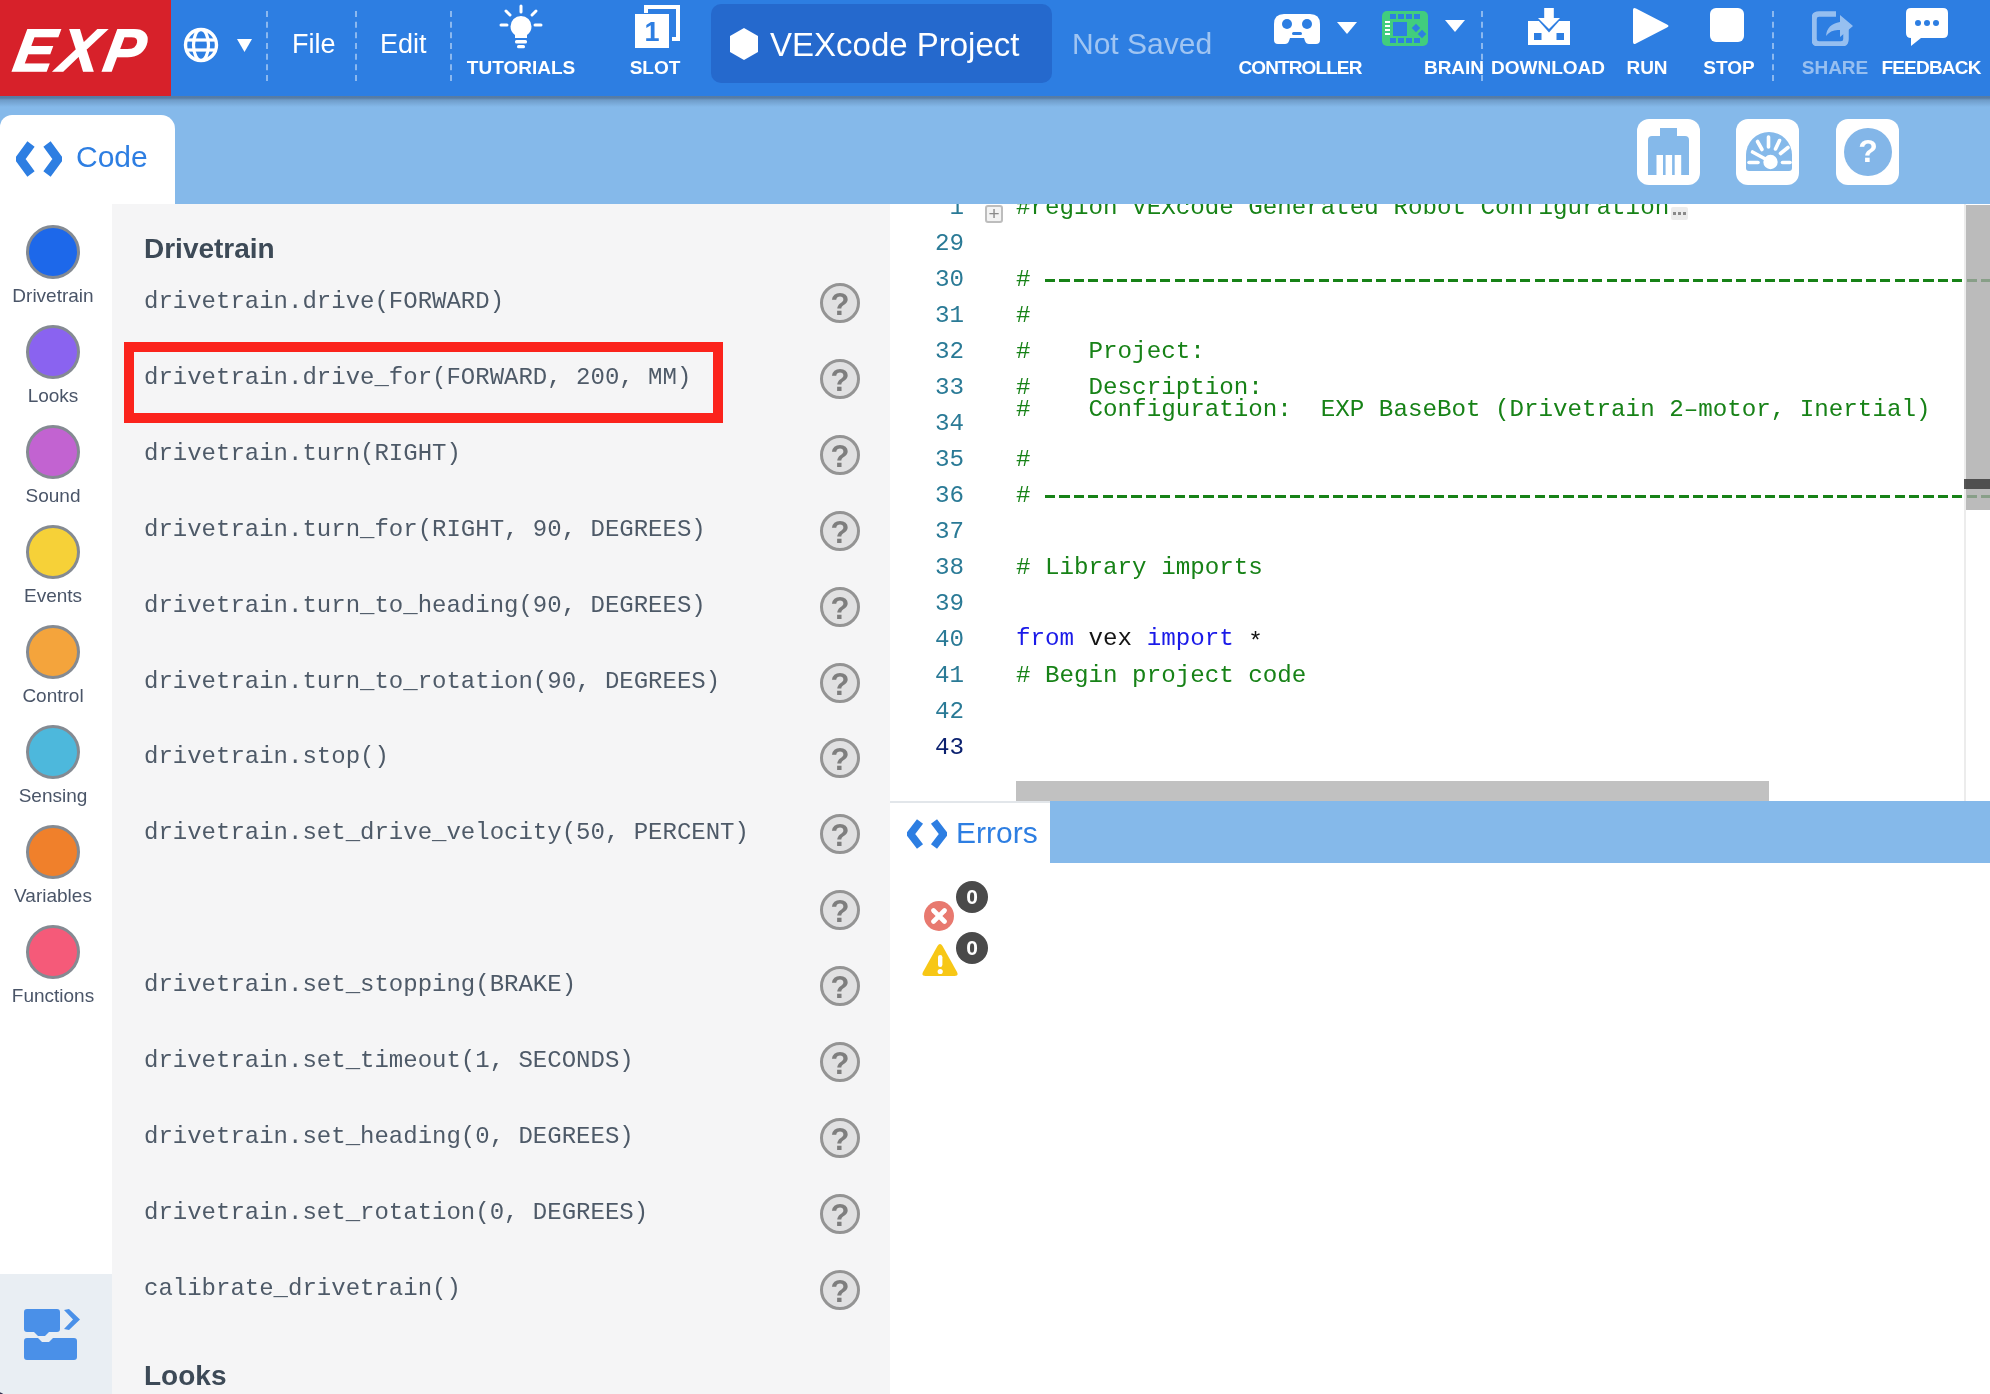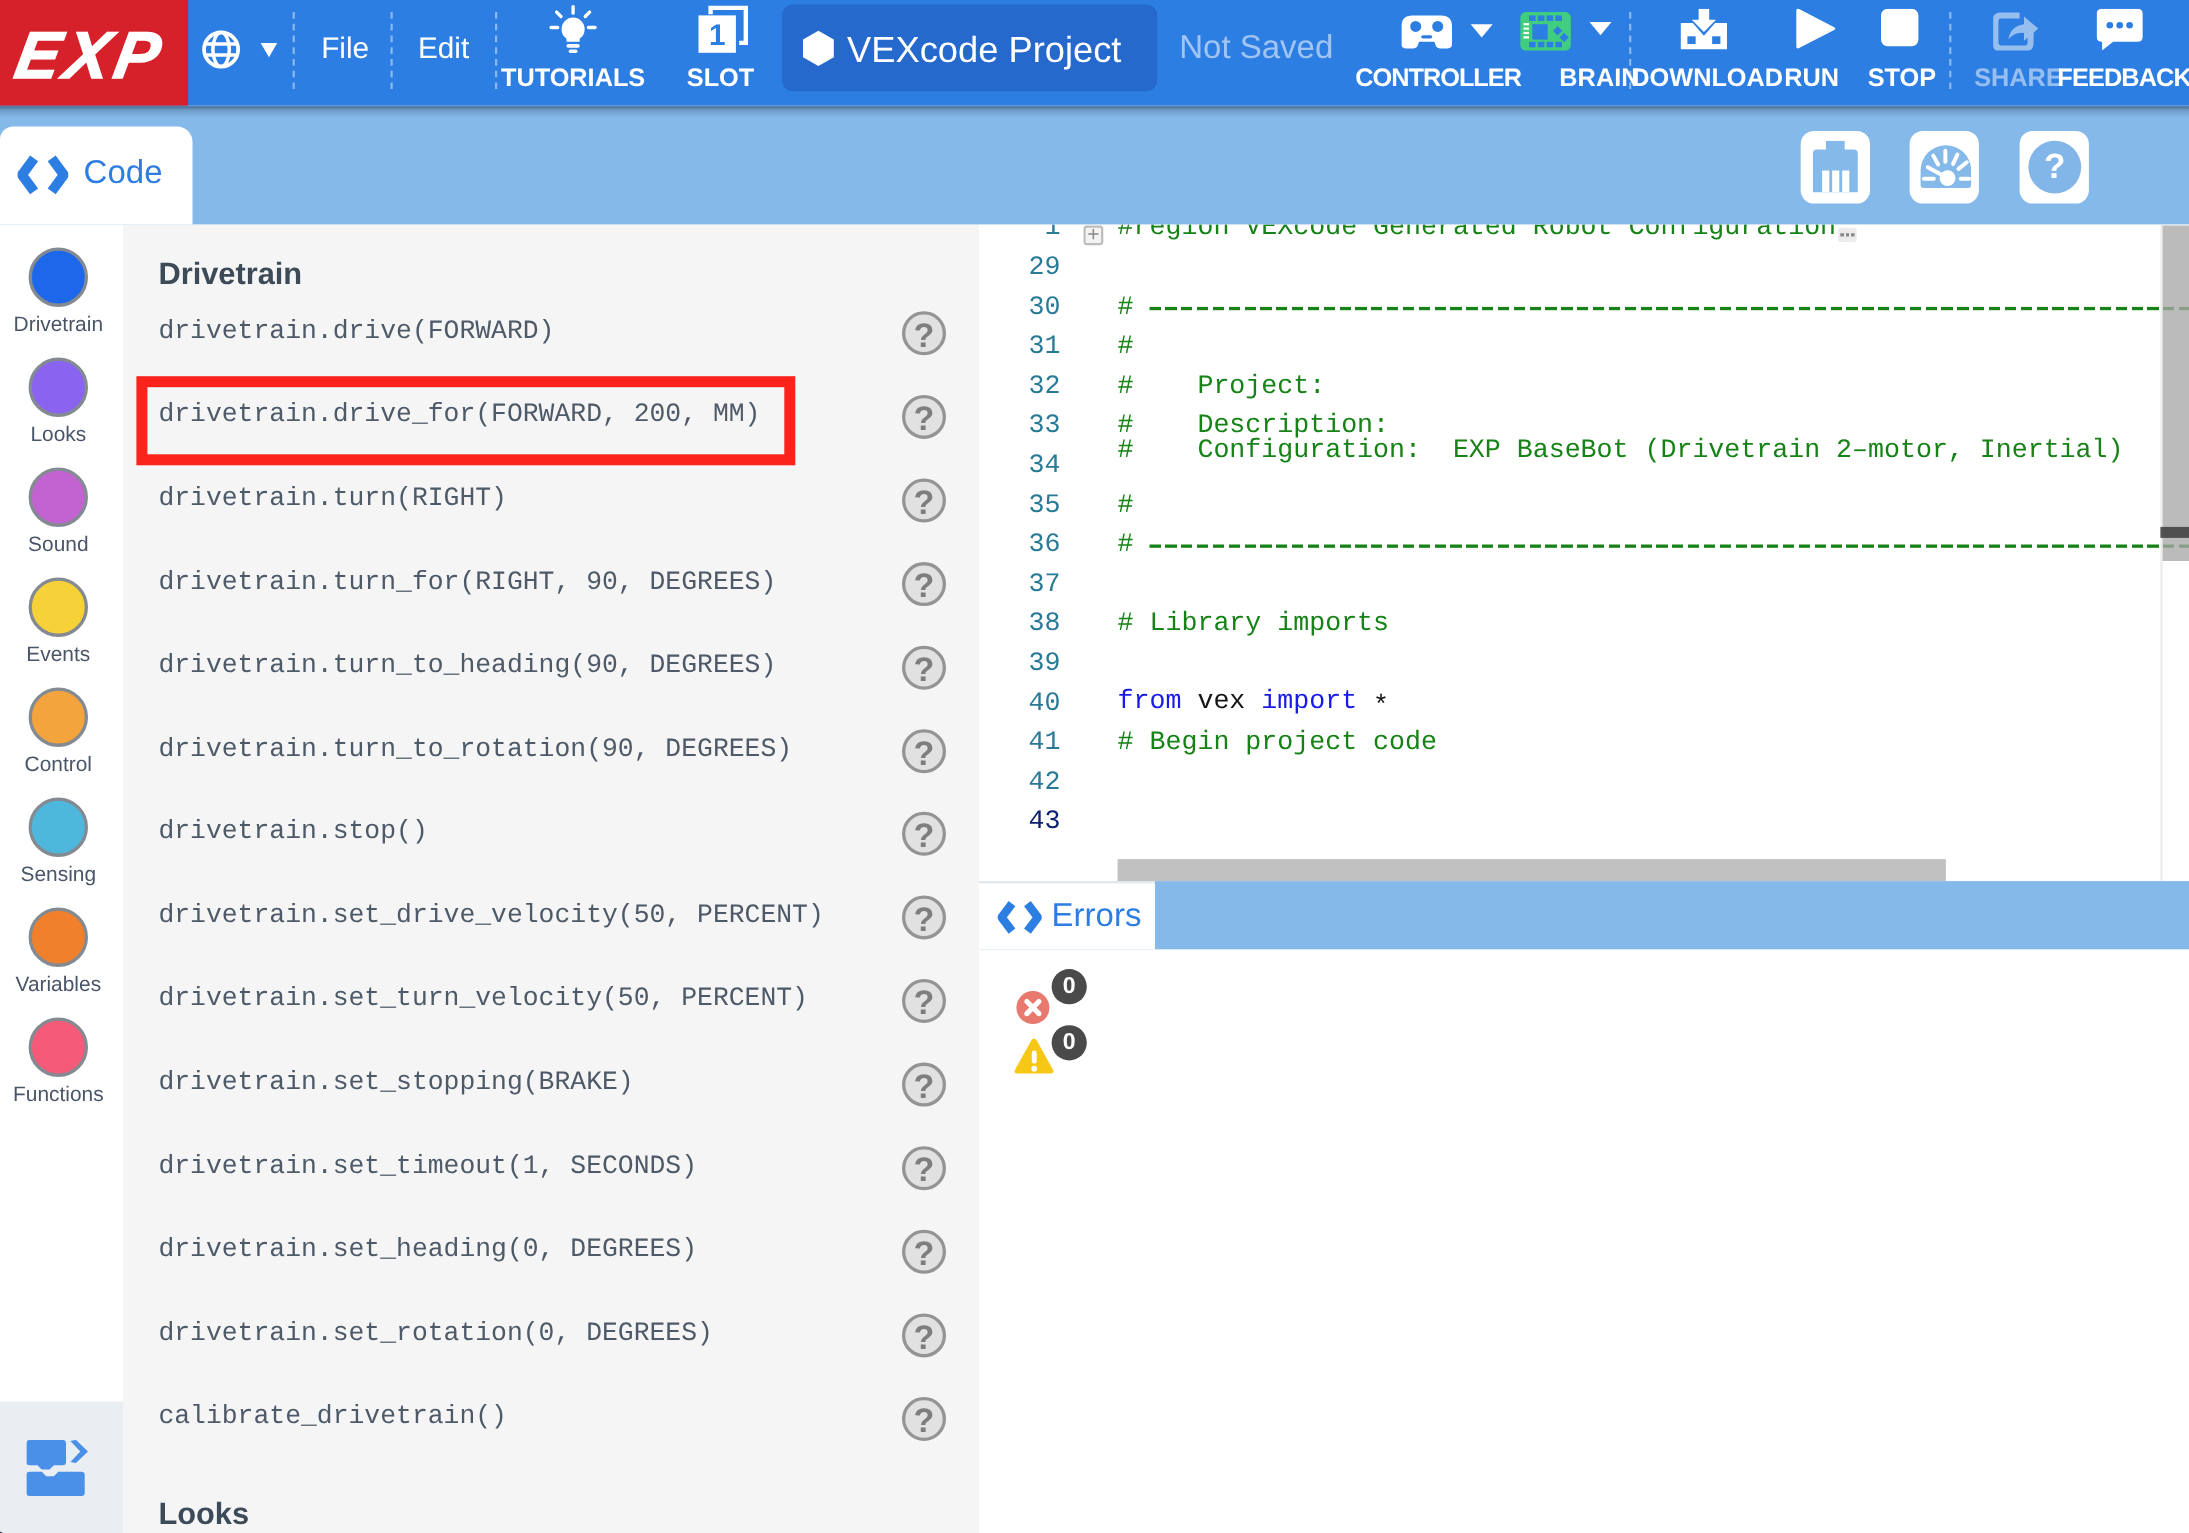--- a/index.html
+++ b/index.html
@@ -10,21 +10,21 @@
 
   
   #topbar { position:absolute; left:0; top:0; width:1990px; height:96px;
     background:#2d7ee2; z-index:30; }
   #logo { position:absolute; left:0; top:0; width:171px; height:96px; background:#d7212a; }
   #logo span { position:absolute; left:15px; top:16px; font-size:60px; font-weight:bold;
     font-style:italic; color:#fff; letter-spacing:5px; transform:skewX(-10deg); -webkit-text-stroke:1.5px #fff; }
   .vsep { position:absolute; top:11px; height:70px; width:0;
     border-left:2px dashed rgba(255,255,255,0.45); }
   .menutxt { position:absolute; top:29px; color:#fff; font-size:27px; }
-  .iconlbl { position:absolute; top:57px; color:#fff; font-size:23px; font-weight:bold;
+  .iconlbl { position:absolute; top:57px; color:#fff; font-size:19px; font-weight:bold;
     text-align:center; letter-spacing:0; }
   .hicon { position:absolute; }
 
   
   #projbtn { position:absolute; left:711px; top:4px; width:341px; height:79px;
     background:#2569cd; border-radius:10px; }
   #projbtn .txt { position:absolute; left:59px; top:22px; font-size:33px; color:#fff; }
   #notsaved { position:absolute; left:1072px; top:27px; font-size:30px;
     color:rgba(255,255,255,0.55); }
 
@@ -298,21 +298,20 @@
     <div class="lph" style="top:29px;">Drivetrain</div>
     <div id="redrect"></div>
     <div class="cmd" style="top:84px;">drivetrain.drive(FORWARD)</div>
     <div class="cmd" style="top:159.9px;">drivetrain.drive_for(FORWARD, 200, MM)</div>
     <div class="cmd" style="top:235.8px;">drivetrain.turn(RIGHT)</div>
     <div class="cmd" style="top:311.7px;">drivetrain.turn_for(RIGHT, 90, DEGREES)</div>
     <div class="cmd" style="top:387.6px;">drivetrain.turn_to_heading(90, DEGREES)</div>
     <div class="cmd" style="top:463.5px;">drivetrain.turn_to_rotation(90, DEGREES)</div>
     <div class="cmd" style="top:539.4px;">drivetrain.stop()</div>
     <div class="cmd" style="top:615.3px;">drivetrain.set_drive_velocity(50, PERCENT)</div>
-    <div class="cmd" style="top:691.2px;">drivetrain.set_turn_velocity(50, PERCENT)</div>
     <div class="cmd" style="top:767.1px;">drivetrain.set_stopping(BRAKE)</div>
     <div class="cmd" style="top:843px;">drivetrain.set_timeout(1, SECONDS)</div>
     <div class="cmd" style="top:918.9px;">drivetrain.set_heading(0, DEGREES)</div>
     <div class="cmd" style="top:994.8px;">drivetrain.set_rotation(0, DEGREES)</div>
     <div class="cmd" style="top:1070.7px;">calibrate_drivetrain()</div>
     <div class="qm" style="top:79px;">?</div>
     <div class="qm" style="top:154.9px;">?</div>
     <div class="qm" style="top:230.8px;">?</div>
     <div class="qm" style="top:306.7px;">?</div>
     <div class="qm" style="top:382.6px;">?</div>

